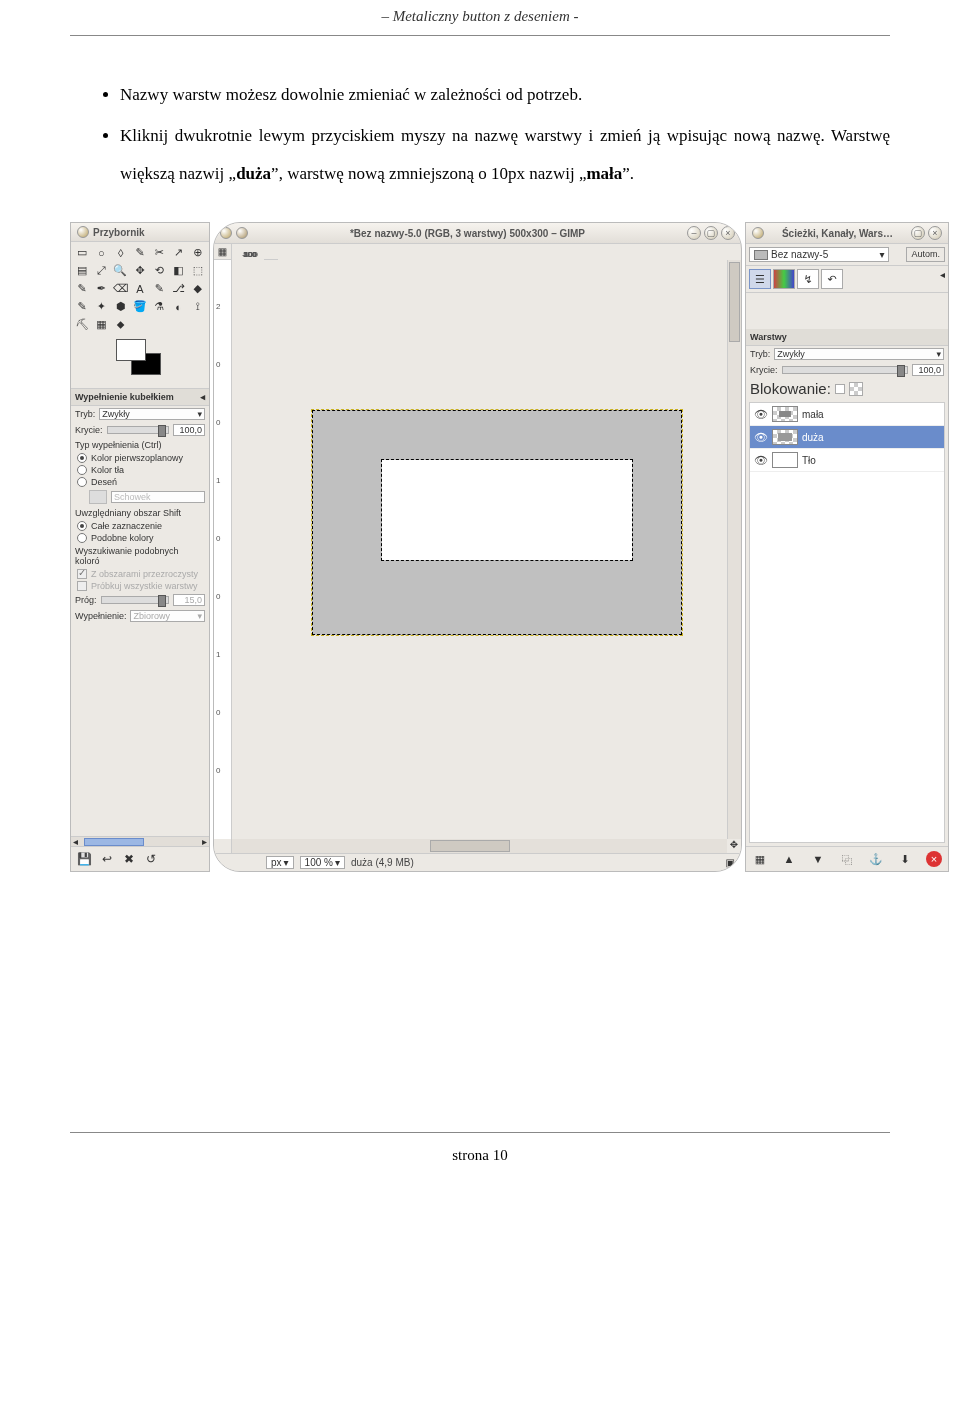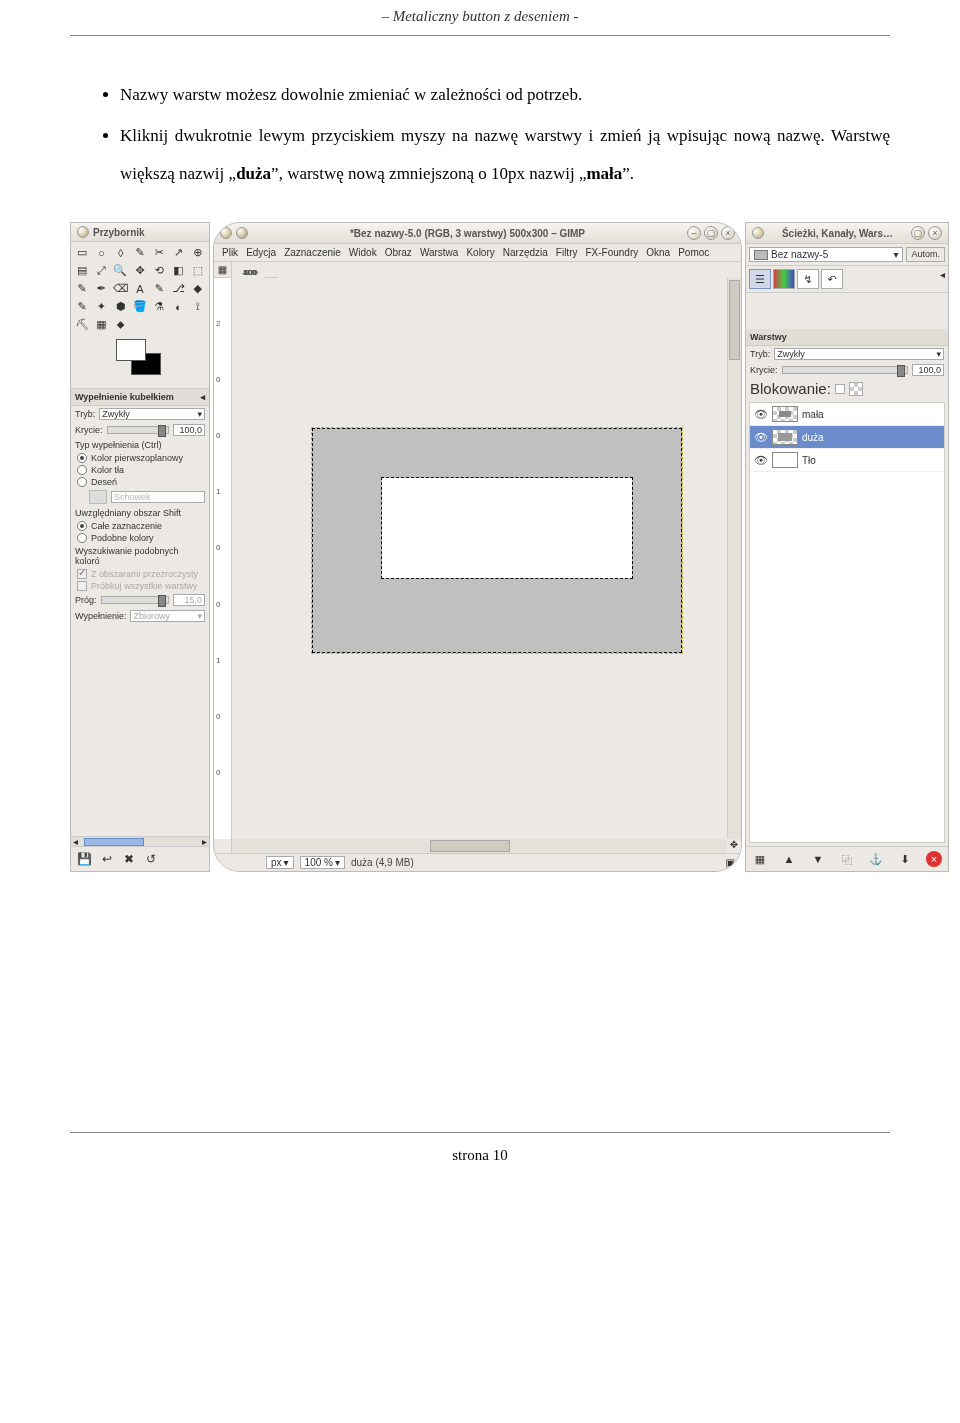--- a/index.html
+++ b/index.html
@@ -222,21 +222,21 @@
   .statusbar .box { background:#fff; border:1px solid #aaa; padding:0 4px; display:flex; align-items:center; gap:2px; }
   .statusbar .stext { flex:1; color:#444; }
 
   
   .rdock {
     width: 204px;
     flex-shrink: 0;
     display:flex; flex-direction:column;
   }
   .rdock .titlebar { justify-content:space-between; }
-  .doc-combo-row { display:flex; gap:3px; padding:3px; border-bottom:1px solid #ccc; }
+  .doc-combo-row { display:flex; gap:17px; padding:3px; border-bottom:1px solid #ccc; }
   .doc-combo {
     flex:1; background:#fff; border:1px solid #aaa; padding:1px 4px;
     display:flex; justify-content:space-between; align-items:center; font-size:10px;
   }
   .autobtn { background:#ece9e4; border:1px solid #aaa; padding:1px 4px; font-size:9px; }
   .tab-icons { display:flex; gap:2px; padding:3px; border-bottom:1px solid #ccc; }
   .tab-icons .ti { width:22px; height:20px; border:1px solid #aaa; background:#fff; display:flex; align-items:center; justify-content:center; font-size:11px; }
   .tab-icons .ti.act { background:#d0d8ea; border-color:#7a94c8; }
   .sect-label { font-size:9px; font-weight:bold; padding:3px 4px; background:#e0ddd7; border-bottom:1px solid #ccc;margin-top:36px; }
   .lock-row { display:flex; align-items:center; gap:4px; padding:2px 4px; font-size:15px; }
@@ -431,34 +431,20 @@
           <span class="dot"></span>
           <span class="dot" style="background:radial-gradient(circle at 30% 30%,#fff,#a89060)"></span>
         </div>
         <span class="title-text" style="flex:1;text-align:center">*Bez nazwy-5.0 (RGB, 3 warstwy) 500x300 – GIMP</span>
         <div class="winbtns">
           <span>–</span>
           <span>▢</span>
           <span>×</span>
         </div>
       </div>
-      <div class="menubar" id="menubar">
-          <span>Plik</span>
-          <span>Edycja</span>
-          <span>Zaznaczenie</span>
-          <span>Widok</span>
-          <span>Obraz</span>
-          <span>Warstwa</span>
-          <span>Kolory</span>
-          <span>Narzędzia</span>
-          <span>Filtry</span>
-          <span>FX-Foundry</span>
-          <span>Okna</span>
-          <span>Pomoc</span>
-        </div>
       <div style="display:flex">
         <div style="width:18px;height:16px;background:#ece9e4;border-right:1px solid #ccc;border-bottom:1px solid #ccc;display:flex;align-items:center;justify-content:center">▦</div>
         <div class="ruler-h">
           <div class="tickarea" id="rulerh">
               <span class="num" style="left: 0%;">-100</span>
               <span class="num" style="left: 14%;">0</span>
               <span class="num" style="left: 28%;">100</span>
               <span class="num" style="left: 42%;">200</span>
               <span class="num" style="left: 56%;">300</span>
               <span class="num" style="left: 70%;">400</span>

